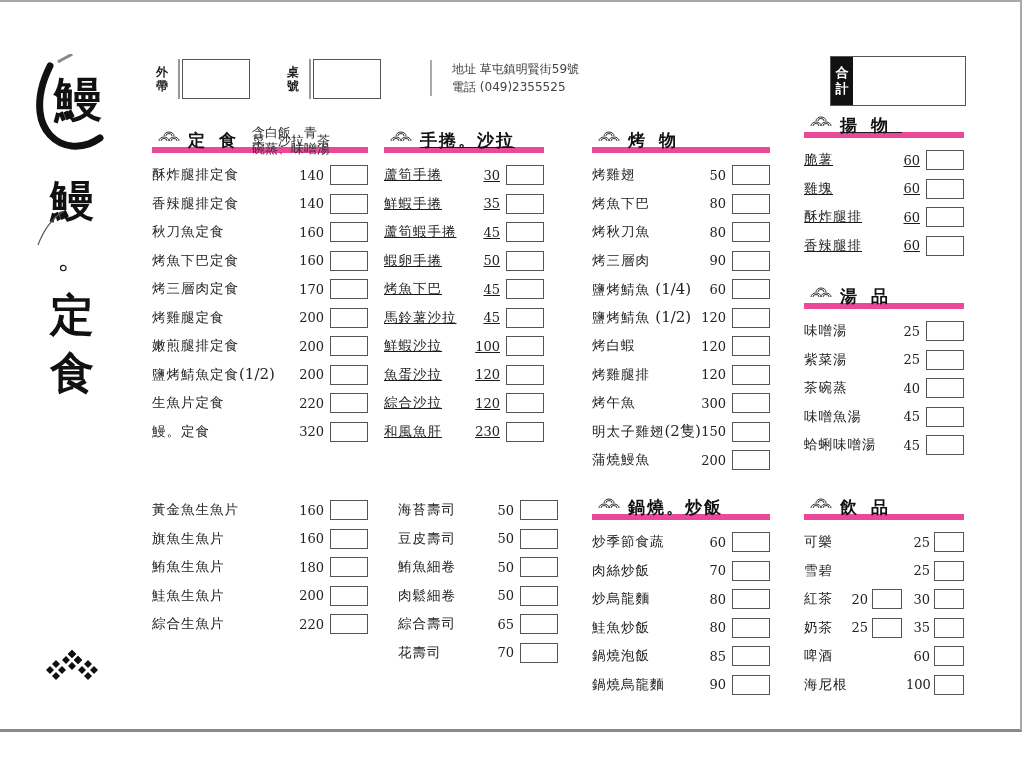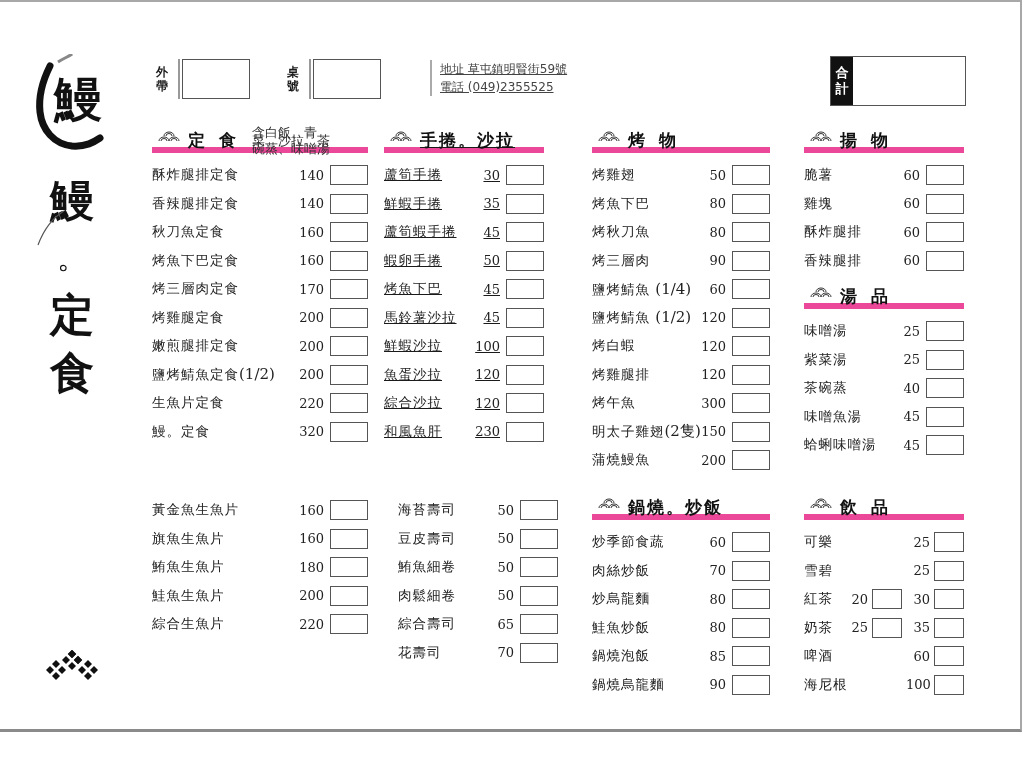--- a/index.html
+++ b/index.html
@@ -26,23 +26,23 @@
   
   .hdr-field { position: absolute; top: 57px; display: flex; align-items: stretch; height: 40px; }
   .hdr-label {
     width: 16px; font-size: 12px; font-weight: bold; line-height: 14px;
     display: flex; flex-direction: column; justify-content: center; margin-right: 6px;
   }
   .hdr-bar { width: 2px; background: #999; margin-right: 2px; }
   .hdr-box { width: 68px; border: 1px solid #555; background: #fff; }
 
   .addr {
-    position: absolute; left: 430px; top: 58px; padding-left: 8px;
+    position: absolute; left: 430px; top: 58px; padding-left: 20px;
     border-left: 2px solid #aaa;
-    font-family: "DejaVu Sans", "Liberation Sans", sans-serif; font-size: 12px; color: #444; line-height: 18px; text-decoration: underline;
+    font-family: "DejaVu Sans", "Liberation Sans", sans-serif; font-size: 12px; color: #444; line-height: 18px;
   }
 
   .total { position: absolute; left: 830px; top: 54px; width: 136px; height: 50px; display: flex; border: 1px solid #555; }
   .total-label {
     width: 22px; background: #111; color: #fff; font-weight: bold; font-size: 13px;
     display: flex; flex-direction: column; align-items: center; justify-content: center; line-height: 16px;
   }
   .total-box { flex: 1; background: #fff; }
 
   
@@ -341,21 +341,21 @@
         <span class="item-price">150</span>
         <div class="qty"></div>
       </div>
     <div class="row">
         <span class="item-name">蒲燒鰻魚</span>
         <span class="item-price">200</span>
         <div class="qty"></div>
       </div>
   </div>
 
-  <div class="section" style="left:804px; top:127px; width:160px;">
+  <div class="section" style="left:804px; top:112px; width:160px;text-decoration:underline;">
     <div class="sec-head">
       <svg class="wave" viewBox="0 0 26 14">
           <g fill="none" stroke="#333" stroke-width="1">
             <path d="M3 12 a5 4 0 0 1 10 0"></path>
             <path d="M5 12 a3 2.5 0 0 1 6 0"></path>
             <path d="M13 12 a5 4 0 0 1 10 0"></path>
             <path d="M15 12 a3 2.5 0 0 1 6 0"></path>
             <path d="M8 7 a5 4 0 0 1 10 0"></path>
             <path d="M10 7 a3 2.5 0 0 1 6 0"></path>
           </g>

